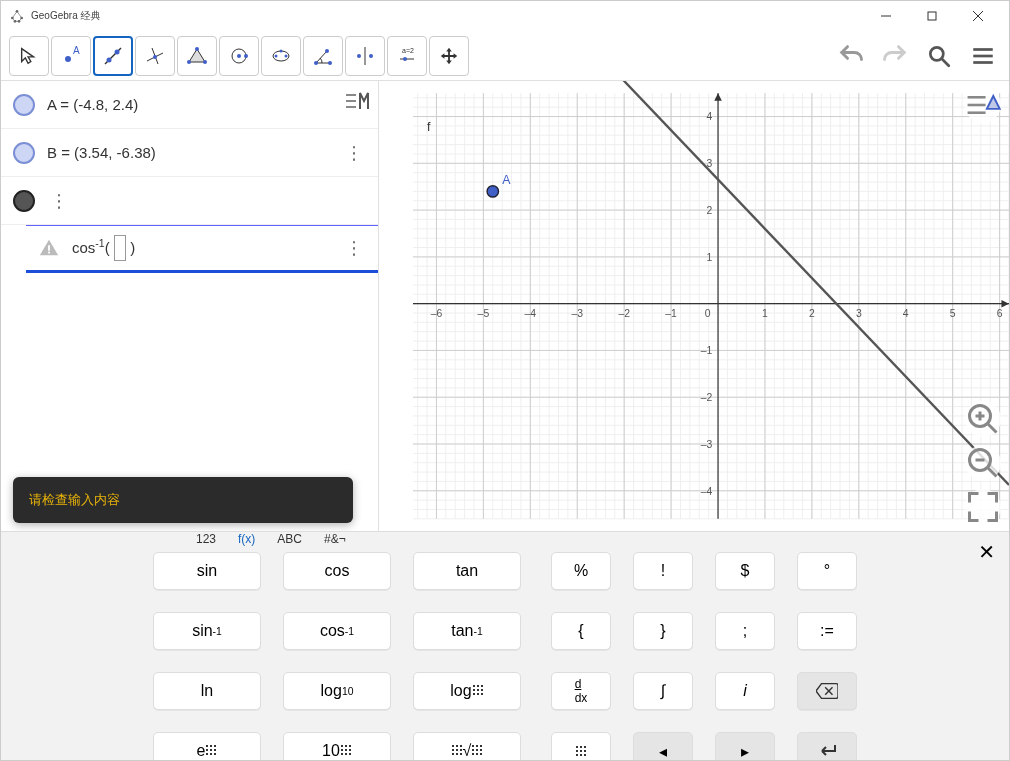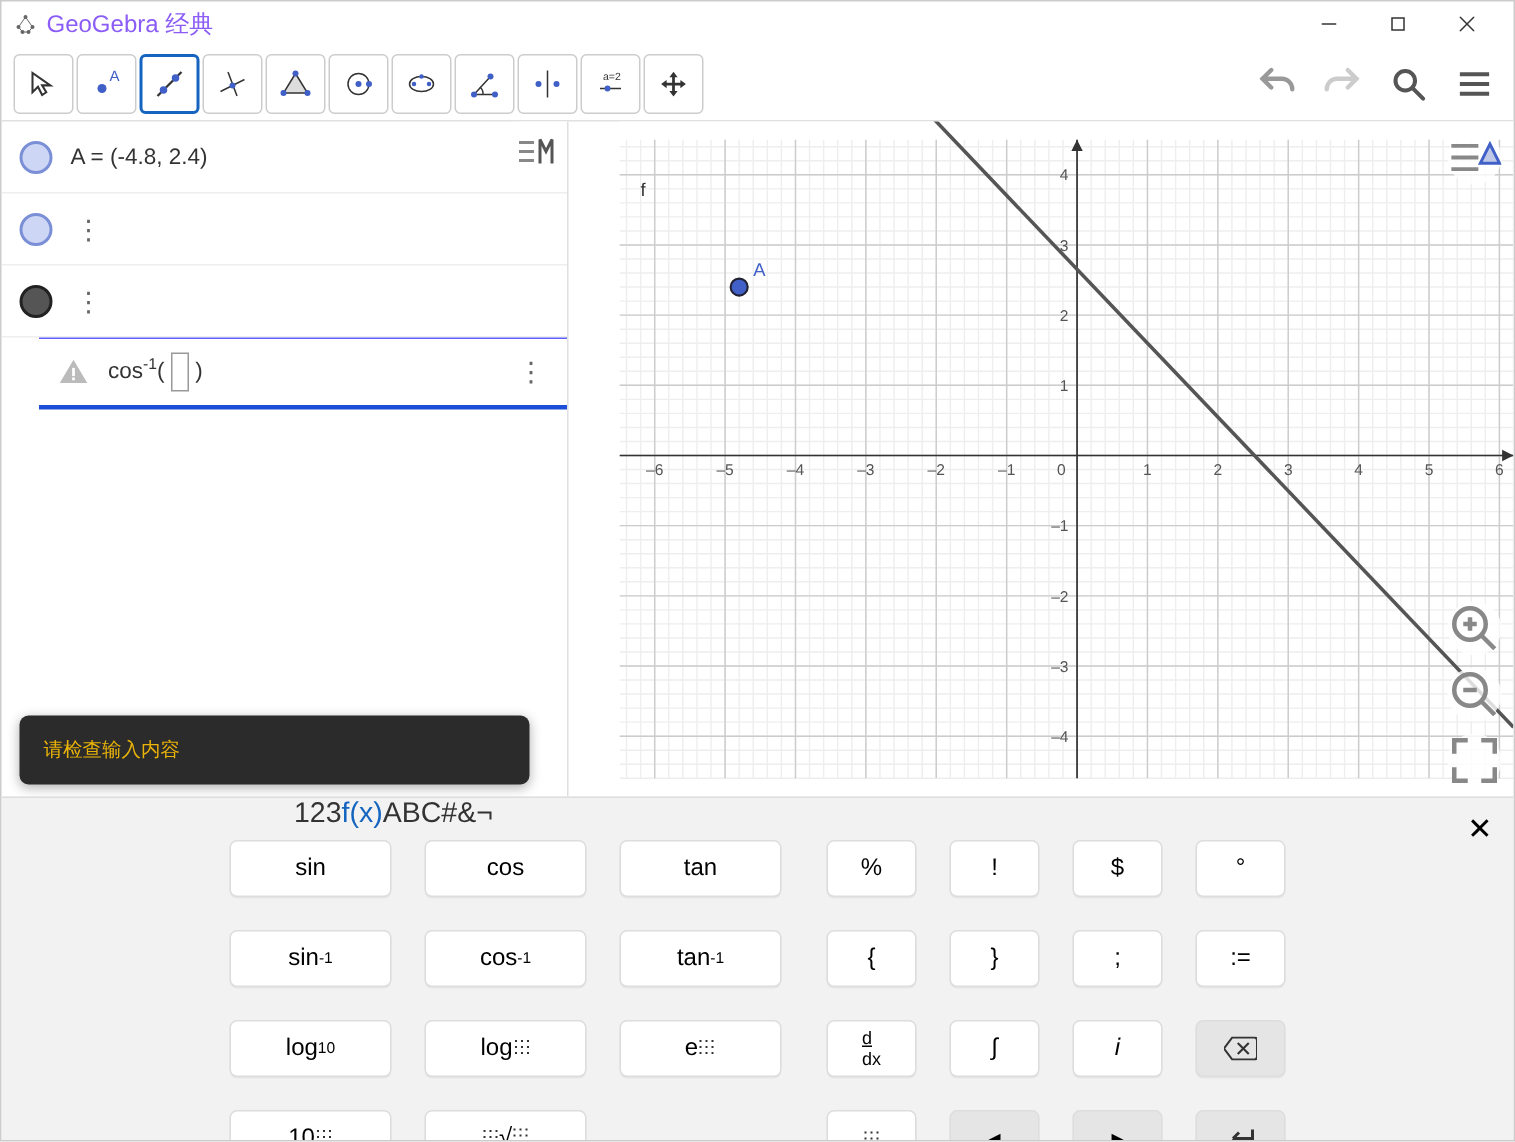--- a/index.html
+++ b/index.html
@@ -1,19 +1,19 @@
 <!DOCTYPE html>
 <html><head>
 <meta charset="utf-8">
 <style>
   * { box-sizing: border-box; margin: 0; padding: 0; font-family: "Segoe UI", Arial, sans-serif; }
   body { width: 1010px; height: 761px; background: #fff; overflow: hidden; border: 1px solid #ccc; }
 
   
-  .titlebar { height: 30px; display: flex; align-items: center; padding: 0 8px; font-size: 16px; color: #8b5cf6; }
+  .titlebar { height: 30px; display: flex; align-items: center; padding: 0 8px; font-size: 10px; color: #404040; }
   .titlebar .geo-icon { width: 16px; height: 16px; margin-right: 6px; }
   .titlebar .spacer { flex: 1; }
   .titlebar .win-btn { width: 46px; height: 30px; display: flex; align-items: center; justify-content: center; cursor: pointer; }
   .titlebar .win-btn svg { width: 10px; height: 10px; }
 
   
   .toolbar { height: 50px; display: flex; align-items: center; padding: 4px 8px; border-bottom: 1px solid #e0e0e0; gap: 2px; }
   .tool-btn { width: 40px; height: 40px; border: 1px solid #ccc; border-radius: 4px; display: flex; align-items: center; justify-content: center; background: #fff; cursor: pointer; }
   .tool-btn.active { border: 2px solid #1565c0; }
   .toolbar .right-group { margin-left: auto; display: flex; gap: 8px; }
@@ -44,21 +44,21 @@
   .graphics { flex: 1; position: relative; background: #fff; }
   .graphics svg { width: 100%; height: 100%; }
   .graphics .gv-btn { position: absolute; right: 8px; width: 36px; height: 36px; border-radius: 50%; display:flex; align-items:center; justify-content:center; cursor:pointer; background: rgba(255,255,255,0.8); }
   .gv-settings { top: 6px; }
   .gv-zoomin { top: 320px; }
   .gv-zoomout { top: 364px; }
   .gv-fullscreen { top: 408px; }
 
   
   .keyboard { height: 230px; background: #f2f2f2; border-top: 1px solid #ddd; display:flex; flex-direction: column; position: relative; }
-  .kbd-tabs { height: 40px; display: flex; align-items: center; padding-left: 195px; font-size: 19px; color: #333; }
+  .kbd-tabs { height: 40px; display: flex; align-items: center; gap: 22px; padding-left: 195px; font-size: 12px; color: #333; }
   .kbd-tabs .tab.active { color: #1565c0; }
   .kbd-close { position: absolute; top: 8px; right: 14px; font-size: 20px; cursor: pointer; }
   .kbd-grid { flex:1; display:flex; justify-content:center; padding: 6px 0 14px; gap: 30px; }
   .kbd-col { display: grid; grid-template-columns: repeat(var(--cols), 1fr); gap: 22px; }
   .key { background: #fff; border: 1px solid #ddd; border-radius: 5px; display:flex; align-items:center; justify-content:center; font-size: 16px; cursor:pointer; height: 38px; min-width: 60px; padding: 0 8px; box-shadow: 0 1px 0 rgba(0,0,0,0.05); }
   .key.dark { background: #e5e5e5; }
   .key .sup { font-size: 0.65em; vertical-align: super; }
   .key .sub { font-size: 0.65em; vertical-align: sub; }
 
   .dots { display:inline-block; width:12px; height:12px; background:
@@ -214,20 +214,21 @@
           <path d="M16 18 L16 2 L20 10 L24 2 L24 18" fill="none" stroke="#555" stroke-width="2"></path>
         </svg>
     </div>
 
     <div class="alg-row">
       <span class="marker point"></span>
       <div class="content">A = (-4.8, 2.4)</div>
     </div>
     <div class="alg-row">
       <span class="marker point"></span>
+      <div class="content">B = (3.54, -6.38)</div>
       <span class="more">⋮</span>
     </div>
     <div class="alg-row">
       <span class="marker line"></span>
       <span class="more">⋮</span>
     </div>
     <div class="alg-row selected">
       <span class="marker warn">
         <svg width="22" height="22" viewBox="0 0 24 24">
             <path d="M12 3 L22 20 H2 Z" fill="#bbb"></path>
@@ -446,20 +447,21 @@
   </div>
   <span class="kbd-close">✕</span>
   <div class="kbd-grid">
     <div class="kbd-col" style="--cols:3" id="kbd-left">
         <div class="key" style="min-width: 108px;">sin</div>
         <div class="key" style="min-width: 108px;">cos</div>
         <div class="key" style="min-width: 108px;">tan</div>
         <div class="key" style="min-width: 108px;">sin<span class="sup">-1</span></div>
         <div class="key" style="min-width: 108px;">cos<span class="sup">-1</span></div>
         <div class="key" style="min-width: 108px;">tan<span class="sup">-1</span></div>
+        <div class="key" style="min-width: 108px;">ln</div>
         <div class="key" style="min-width: 108px;">log<span class="sub">10</span></div>
         <div class="key" style="min-width: 108px;">log<span class="sub"><span class="dots"></span></span></div>
         <div class="key" style="min-width: 108px;">e<span class="sup"><span class="dots"></span></span></div>
         <div class="key" style="min-width: 108px;">10<span class="sup"><span class="dots"></span></span></div>
         <div class="key" style="min-width: 108px;"><span class="sup"><span class="dots"></span></span>√<span style="text-decoration:overline"><span class="dots"></span></span></div>
       </div>
     <div class="kbd-col" style="--cols:4" id="kbd-right">
         <div class="key">%</div>
         <div class="key">!</div>
         <div class="key">$</div>

